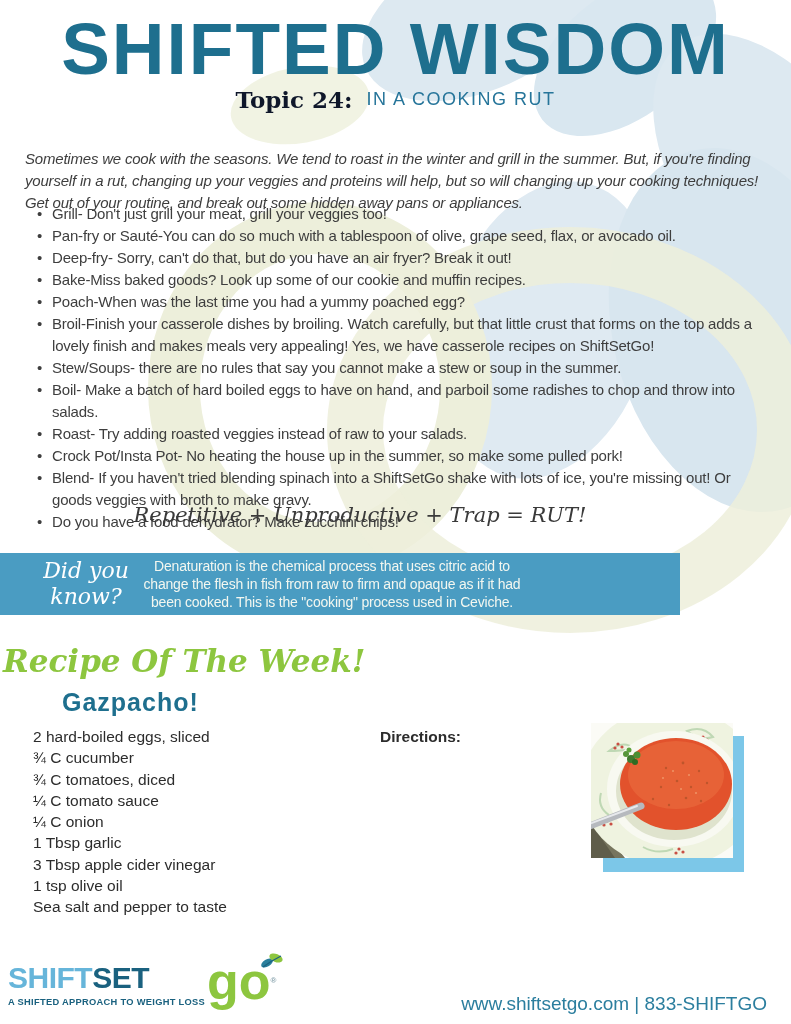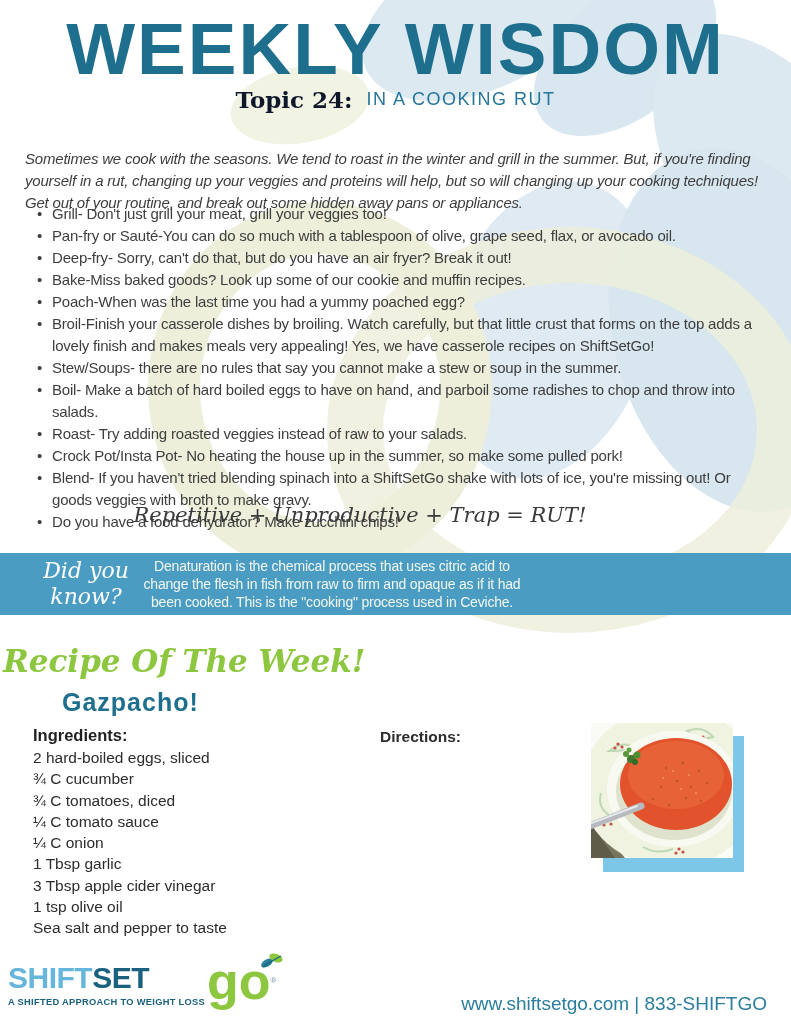--- a/index.html
+++ b/index.html
@@ -34,21 +34,21 @@
     list-style:none;margin:0;padding:0;
     font-size:15px;line-height:22px;letter-spacing:-0.2px;color:#3e3e3e;
   }
   .tips li{position:relative;}
   .tips li::before{content:"\2022";position:absolute;left:-15px;top:0;}
   .equation{
     position:absolute;top:503px;left:20px;width:680px;z-index:2;text-align:center;
     font-family:"DejaVu Serif",serif;font-style:italic;font-size:21px;color:#3a3a3a;
   }
   
-  .banner{position:absolute;top:553px;left:0;width:791px;height:62px;background:#4a9cc2;z-index:3;}
+  .banner{position:absolute;top:553px;left:0;width:680px;height:62px;background:#4a9cc2;z-index:3;}
   .dyk-label{
     position:absolute;left:24px;top:5px;width:124px;text-align:center;
     font-family:"DejaVu Serif",serif;font-style:italic;font-size:22px;line-height:26px;color:#ffffff;
   }
   .dyk-text{
     position:absolute;left:97px;top:4px;width:470px;text-align:center;
     font-size:14px;line-height:18px;letter-spacing:-0.2px;color:#f3f7f0;
   }
   
   .recipe-script{
@@ -93,21 +93,21 @@
     <ellipse cx="480" cy="18" rx="125" ry="72" fill="#dde9f1" transform="rotate(-24 480 18)"></ellipse>
     <ellipse cx="625" cy="55" rx="105" ry="62" fill="#d9e7f0" transform="rotate(-38 625 55)"></ellipse>
     <ellipse cx="772" cy="175" rx="160" ry="92" fill="#dde9f1" transform="rotate(55 772 175)"></ellipse>
     <ellipse cx="548" cy="330" rx="102" ry="152" fill="#dfeaf2" transform="rotate(16 548 330)"></ellipse>
     <ellipse cx="738" cy="330" rx="125" ry="185" fill="#d8e6ef" transform="rotate(-14 738 330)"></ellipse>
     <ellipse cx="320" cy="388" rx="146" ry="160" fill="none" stroke="#edefdb" stroke-width="52"></ellipse>
     <ellipse cx="570" cy="430" rx="215" ry="175" fill="none" stroke="#edefdb" stroke-width="56" opacity="0.85"></ellipse>
     <ellipse cx="300" cy="105" rx="70" ry="38" fill="#eef0dc" transform="rotate(-10 300 105)" opacity="0.8"></ellipse>
   </svg>
 
-  <div class="title">WEEKLY WISDOM</div>
+  <div class="title">SHIFTED WISDOM</div>
   <div class="subtitle">
     <span class="topic-script">Topic 24:</span><span class="topic-caps">IN A COOKING RUT</span>
   </div>
 
   <p class="intro">Sometimes we cook with the seasons.  We tend to roast in the winter and grill in the summer.  But, if you're finding yourself in a rut, changing up your veggies and proteins will help, but so will changing up your cooking techniques!  Get out of your routine, and break out some hidden away pans or appliances.</p>
 
   <ul class="tips">
     <li>Grill- Don't just grill your meat, grill your veggies too!</li>
       <li>Pan-fry or Sauté-You can do so much with a tablespoon of olive, grape seed, flax, or avocado oil.</li>
       <li>Deep-fry- Sorry, can't do that, but do you have an air fryer?  Break it out!</li>
@@ -130,21 +130,20 @@
       <div>Denaturation is the chemical process that uses citric acid to</div>
         <div>change the flesh in fish from raw to firm and opaque as if it had</div>
         <div>been cooked.  This is the  "cooking" process used in Ceviche.</div>
     </div>
   </div>
 
   <div class="recipe-script">Recipe Of The Week!</div>
   <div class="recipe-name">Gazpacho!</div>
 
   <div class="ingredients">
-    <p class="col-head">Ingredients:</p>
     <ul>
       <li>2 hard-boiled eggs, sliced</li>
         <li>¾ C cucumber</li>
         <li>¾ C tomatoes, diced</li>
         <li>¼ C tomato sauce</li>
         <li>¼ C onion</li>
         <li>1 Tbsp garlic</li>
         <li>3 Tbsp apple cider vinegar</li>
         <li>1 tsp olive oil</li>
         <li>Sea salt and pepper to taste</li>

